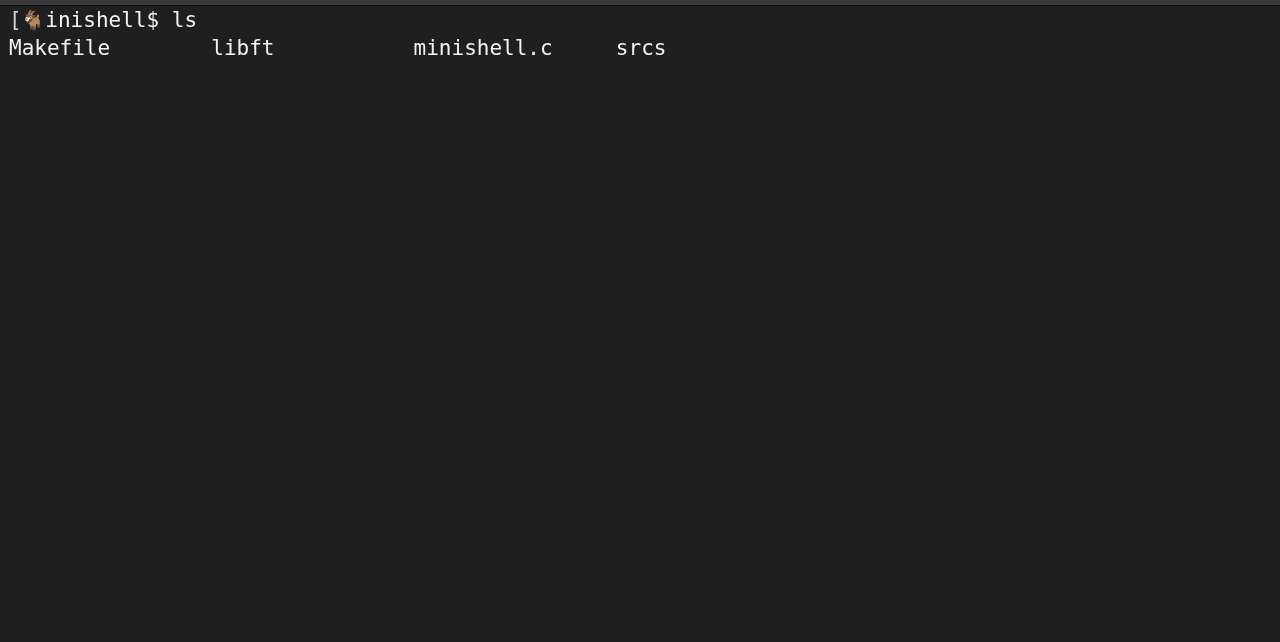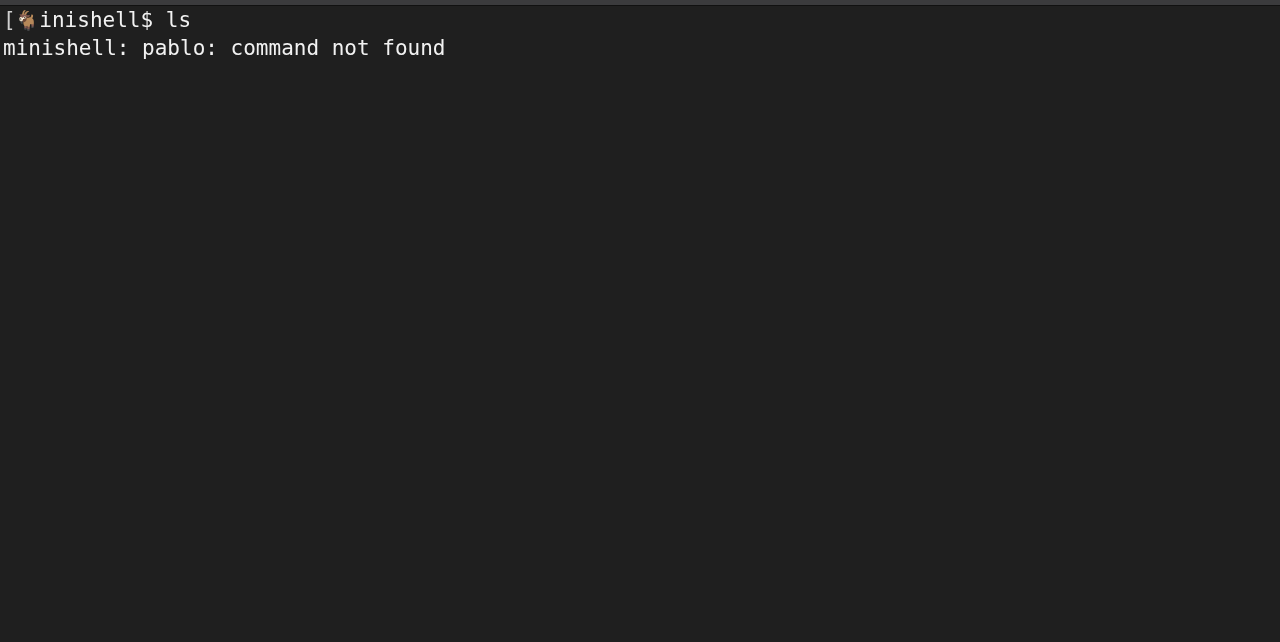--- a/index.html
+++ b/index.html
@@ -36,21 +36,21 @@
     box-sizing: border-box;
   }
 
   .line {
     height: 28px;
     line-height: 28px;
     font-size: 21px;
     color: #f2f2f2;
     white-space: pre;
     letter-spacing: 0;
-    padding-left: 3px;
+    padding-left: 9px;
   }
 
   .seg {
     white-space: pre;
     display: inline;
   }
 
   .goat {
     font-family: "DejaVu Sans", "Liberation Sans", sans-serif;
     font-size: 19px;
@@ -71,19 +71,19 @@
 </style>
 </head>
 <body>
 
 <div class="window-chrome"></div>
 
 <div class="terminal">
 
   <div class="line"><span class="seg bracket">[</span><span class="seg goat">🐐</span><span class="seg">inishell$ </span><span class="seg">ls</span></div>
 
+  <div class="line">Makefile        libft           minishell.c     srcs</div>
 
 
 
-  <div class="line">minishell: pablo: command not found</div>
 
 
 </div>
 
 </body></html>

